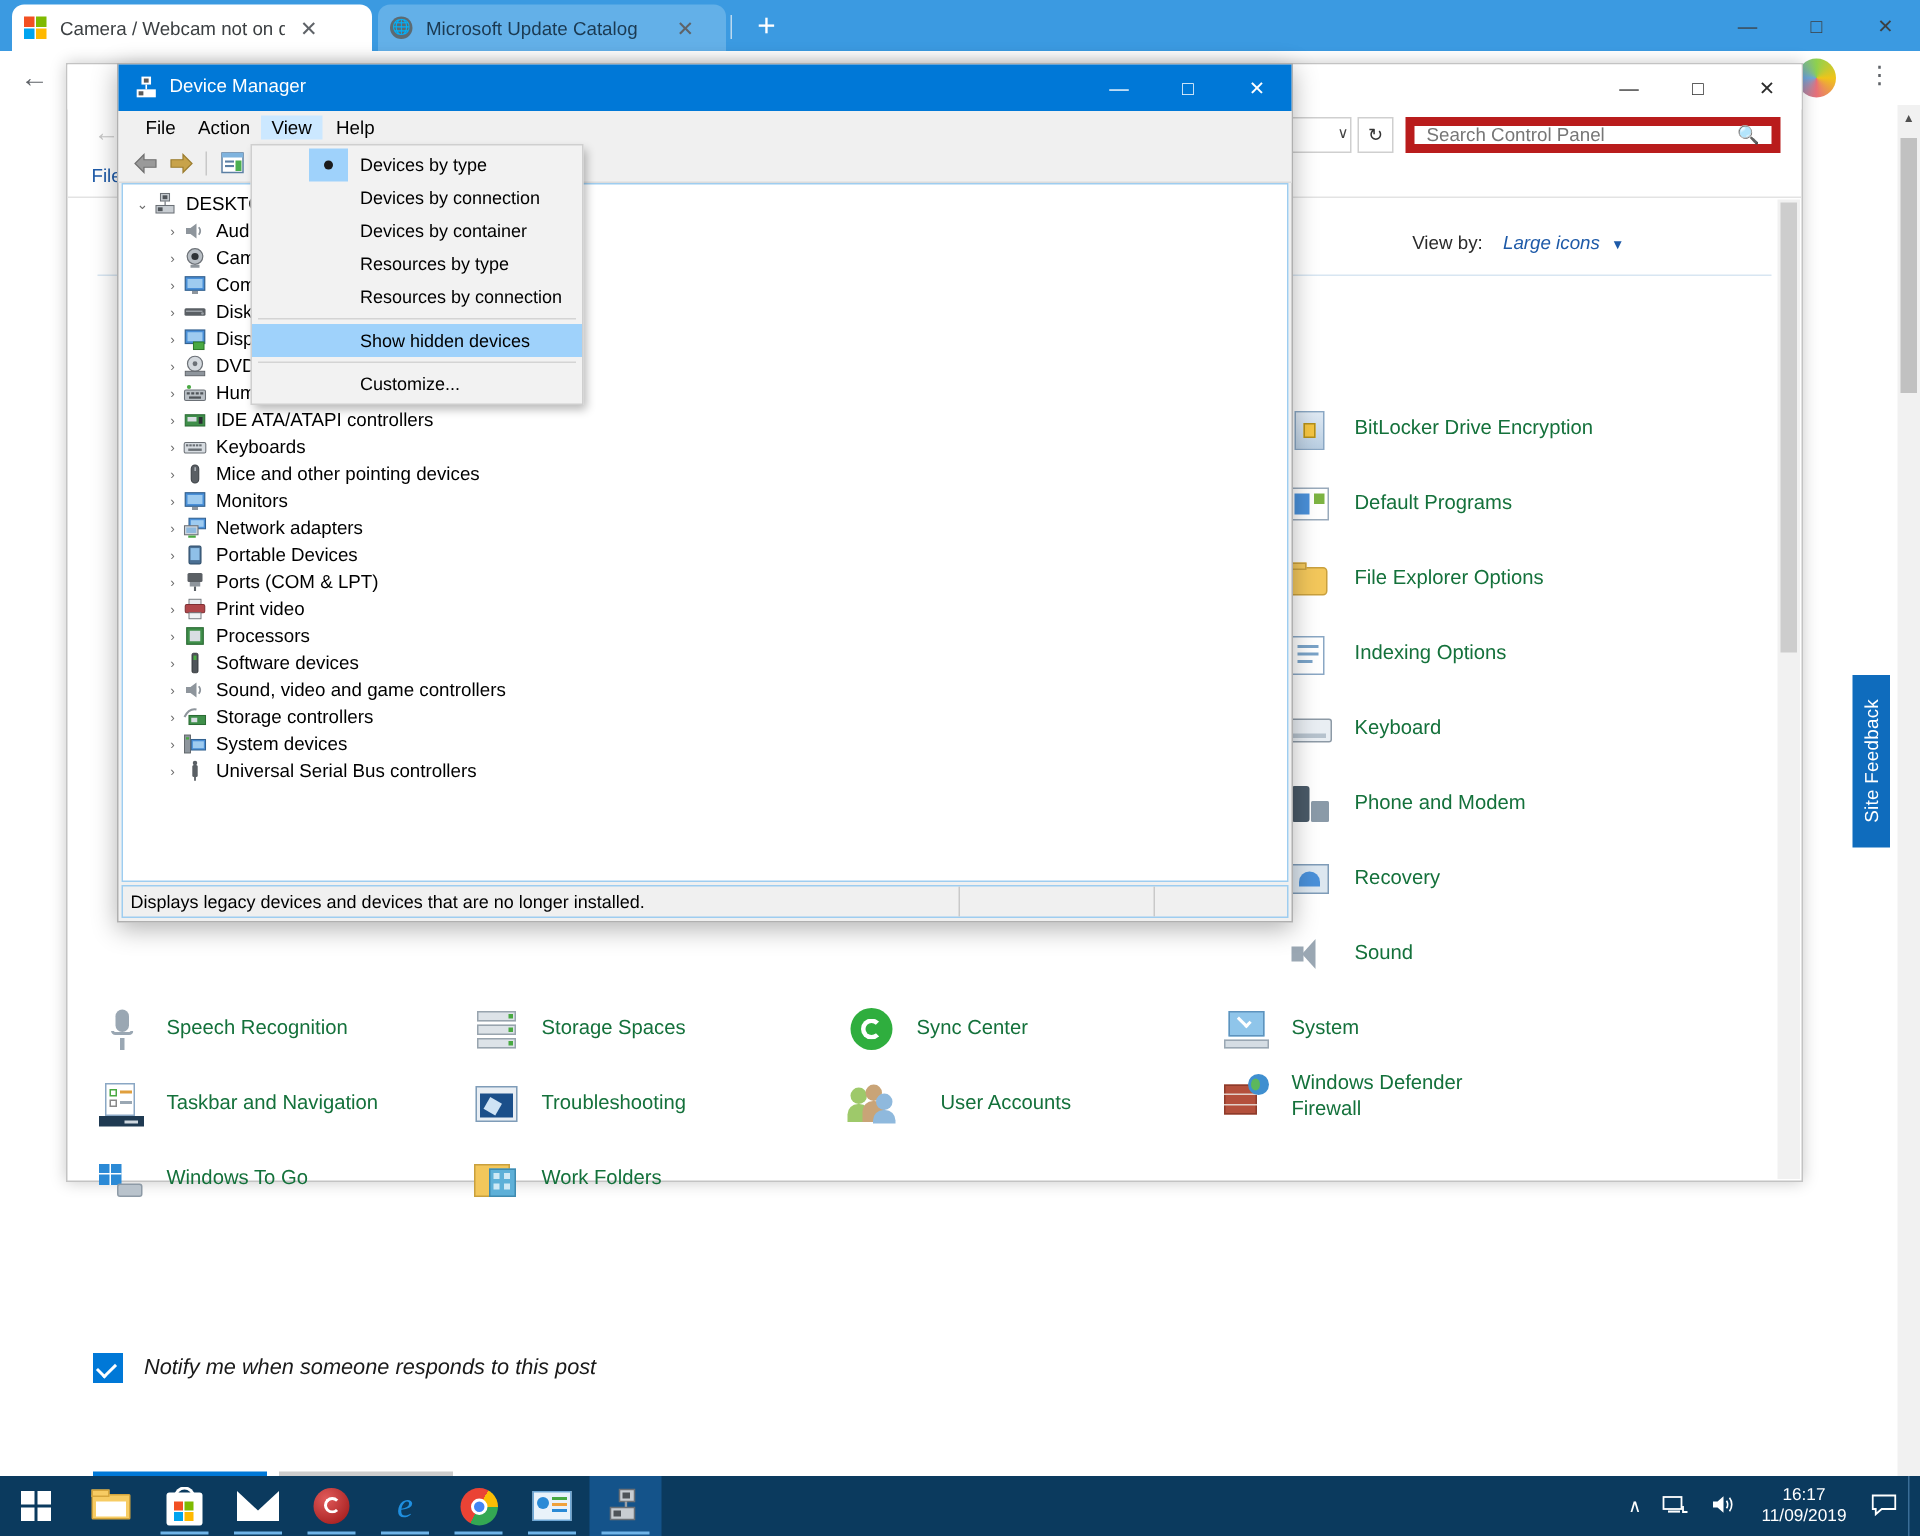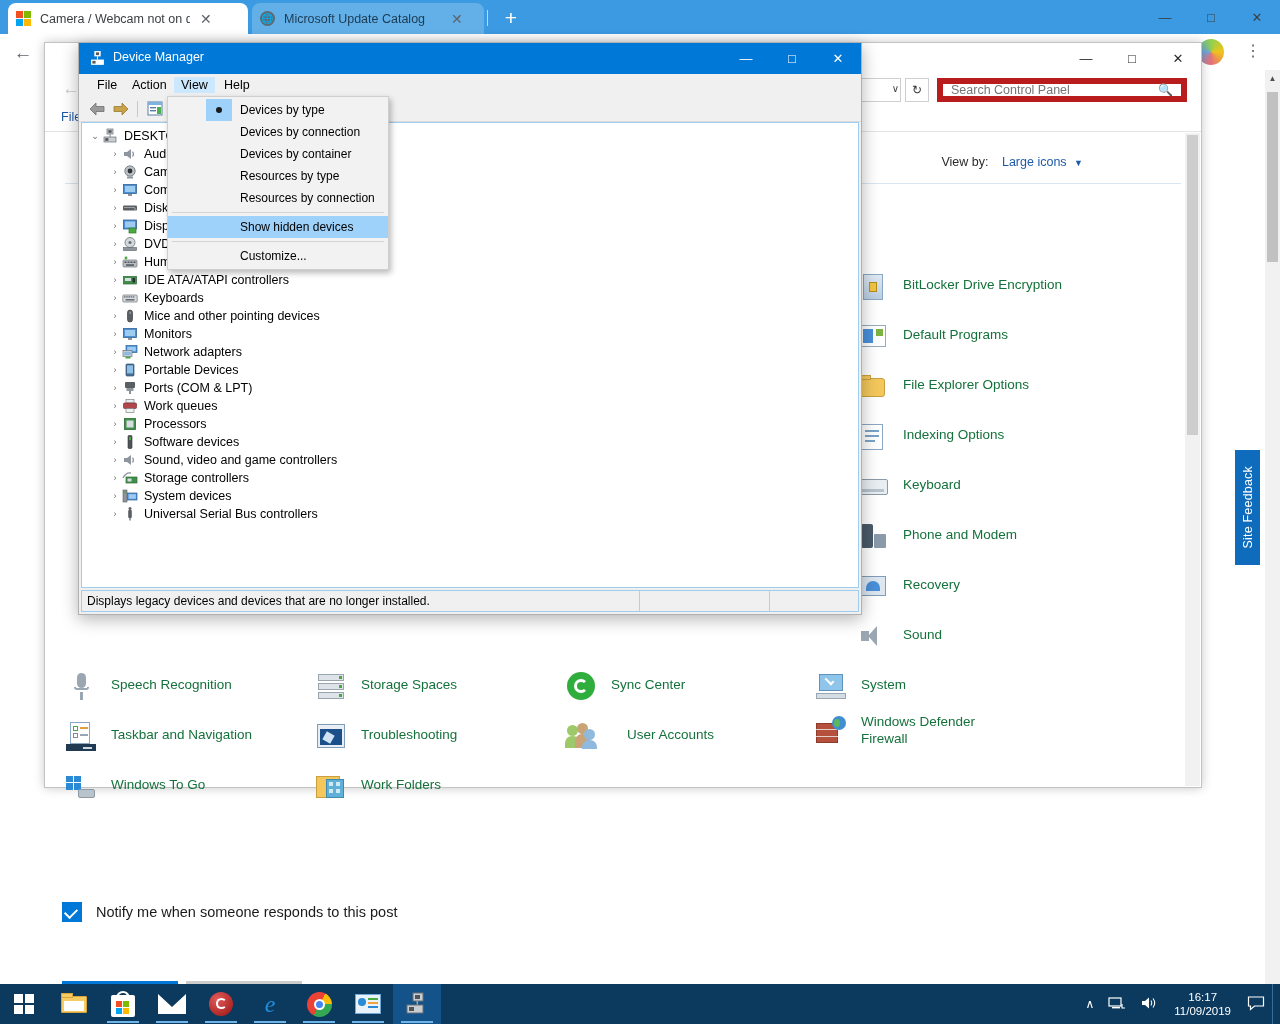--- a/index.html
+++ b/index.html
@@ -62,21 +62,21 @@
   .page-scrollbar .arrow-up { position:absolute; left:0; top:0; width:15px; height:17px;
      color:#505050; font-size:8px; text-align:center; line-height:17px; }
 
   .site-feedback {
     position:absolute; right:20px; top:450px; width:25px; height:115px;
     background:#0f6cbd; color:#fff; font-size:12.5px;
     display:flex; align-items:center; justify-content:center;
   }
   .site-feedback span { writing-mode: vertical-rl; transform: rotate(180deg); letter-spacing:.2px; }
 
-  .notify-row { position:absolute; left:62px; top:832px; display:flex; align-items:center; }
+  .notify-row { position:absolute; left:62px; top:832px; display:flex; align-items:center;font-style:italic; }
   .chk { width:20px; height:20px; background:#0078d7; position:relative; }
   .chk:after { content:""; position:absolute; left:5px; top:4px; width:6px; height:10px;
      border:solid #fff; border-width:0 2px 2px 0; transform:rotate(45deg); }
   .notify-label { margin-left:14px; font-size:14.5px; color:#1a1a1a; }
 
   .btnrow { position:absolute; left:62px; top:911px; display:flex; }
   .btn-submit { width:116px; height:31px; background:#0078d7; color:#fff; font-size:14px;
      display:flex; align-items:center; justify-content:center; }
   .btn-cancel { width:116px; height:31px; background:#cccccc; color:#1a1a1a; font-size:14px;
      margin-left:8px; display:flex; align-items:center; justify-content:center; }
@@ -103,21 +103,21 @@
   .cp-search { position:absolute; right:14px; top:5px; width:250px; height:24px;
                border:6px solid #b91c1c; background:#fff; display:flex;align-items:center; }
   .cp-search .ph { margin-left:8px; font-size:12.5px; color:#767676; }
   .cp-search .mag { position:absolute; right:8px; font-size:12px; color:#333; }
   .cp-menubar { position:absolute; left:0; top:64px; width:100%; height:24px;
                 font-size:12.5px; color:#1e5aa8; }
   .cp-menubar .mi { position:absolute; top:3px; }
   .cp-sep-line { position:absolute; left:0; top:88px; width:100%; height:1px; background:#e3e3e3; }
   .cp-heading { position:absolute; left:64px; top:104px; font-size:15px; color:#1e5aa8; }
   .cp-viewby  { position:absolute; right:118px; top:112px; font-size:12.5px; color:#2b2b2b; }
-  .cp-viewby b { font-weight:normal; color:#1e5aa8; margin-left:10px; }
+  .cp-viewby b { font-weight:normal; color:#1e5aa8; margin-left:10px;font-style:italic; }
   .cp-underline { position:absolute; left:20px; right:20px; top:140px; height:1px; background:#d8e6f2; }
 
   
   .cp-items { position:absolute; left:20px; top:160px; right:18px; bottom:4px; }
   .cp-item { position:absolute; display:flex; align-items:flex-start; }
   .cp-item .ic { width:32px; height:32px; flex:none; margin-right:14px; position:relative; }
   .cp-item .lbl { font-size:13.5px; color:#14713b; line-height:1.25; padding-top:7px; }
   .cp-item .lbl.two { padding-top:0; }
 
   .cp-vscroll { position:absolute; right:1px; top:90px; width:15px; bottom:1px; background:#f1f1f1;}
@@ -706,21 +706,21 @@
 
       <div class="tr" style="left:26px; top:274px;">
         <span class="exp">›</span>
         <span class="ico">
           <svg viewBox="0 0 16 16" width="16" height="16">
             <rect x="4" y="1.5" width="8" height="3.5" fill="#e8ebee" stroke="#6b7076" stroke-width=".6"></rect>
             <rect x="1.5" y="5" width="13" height="5.5" rx="1" fill="#b0464a" stroke="#7e2f33" stroke-width=".7"></rect>
             <rect x="4" y="10.5" width="8" height="4" fill="#f0f2f4" stroke="#6b7076" stroke-width=".6"></rect>
           </svg>
         </span>
-        <span class="nm">Work queues</span>
+        <span class="nm">Print video</span>
       </div>
 
       <div class="tr" style="left:26px; top:292px;">
         <span class="exp">›</span>
         <span class="ico">
           <svg viewBox="0 0 16 16" width="16" height="16">
             <rect x="2.5" y="2.5" width="11" height="11" fill="#3f8f4a" stroke="#2b6c34" stroke-width=".8"></rect>
             <rect x="4.5" y="4.5" width="7" height="7" fill="#d8dde2"></rect>
           </svg>
         </span>

